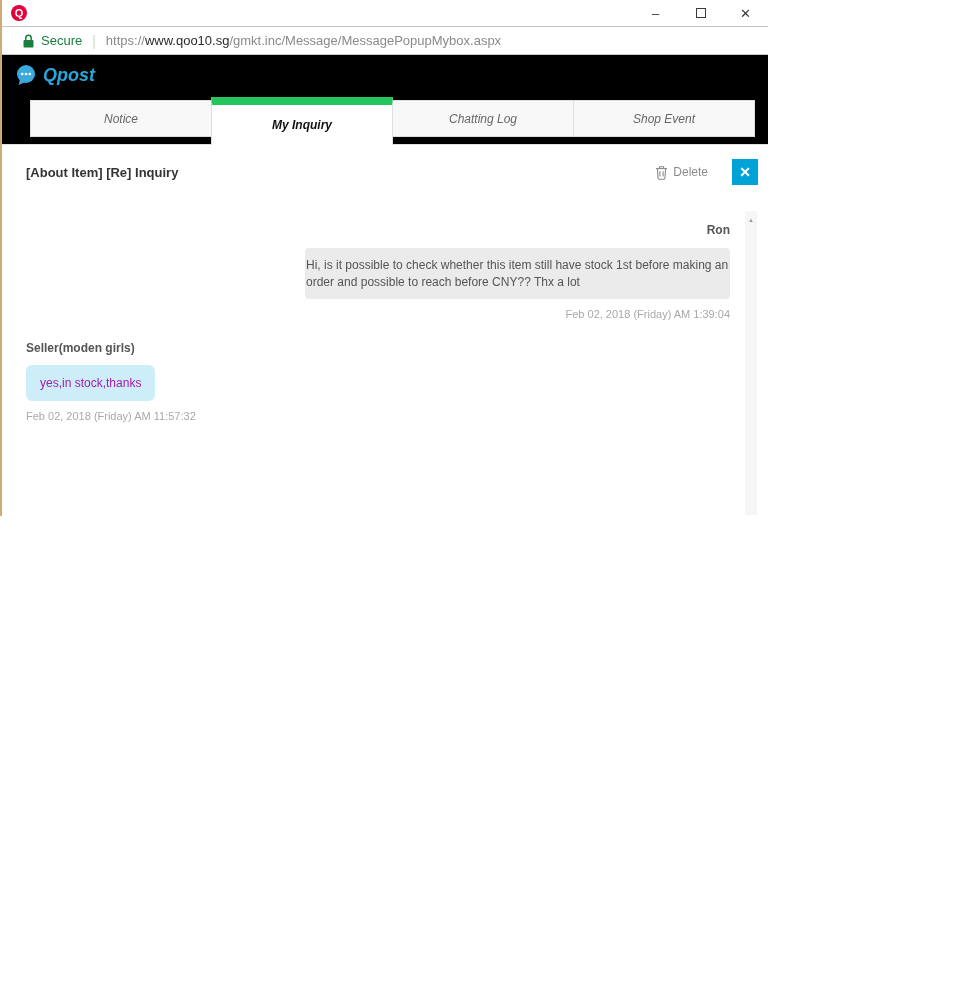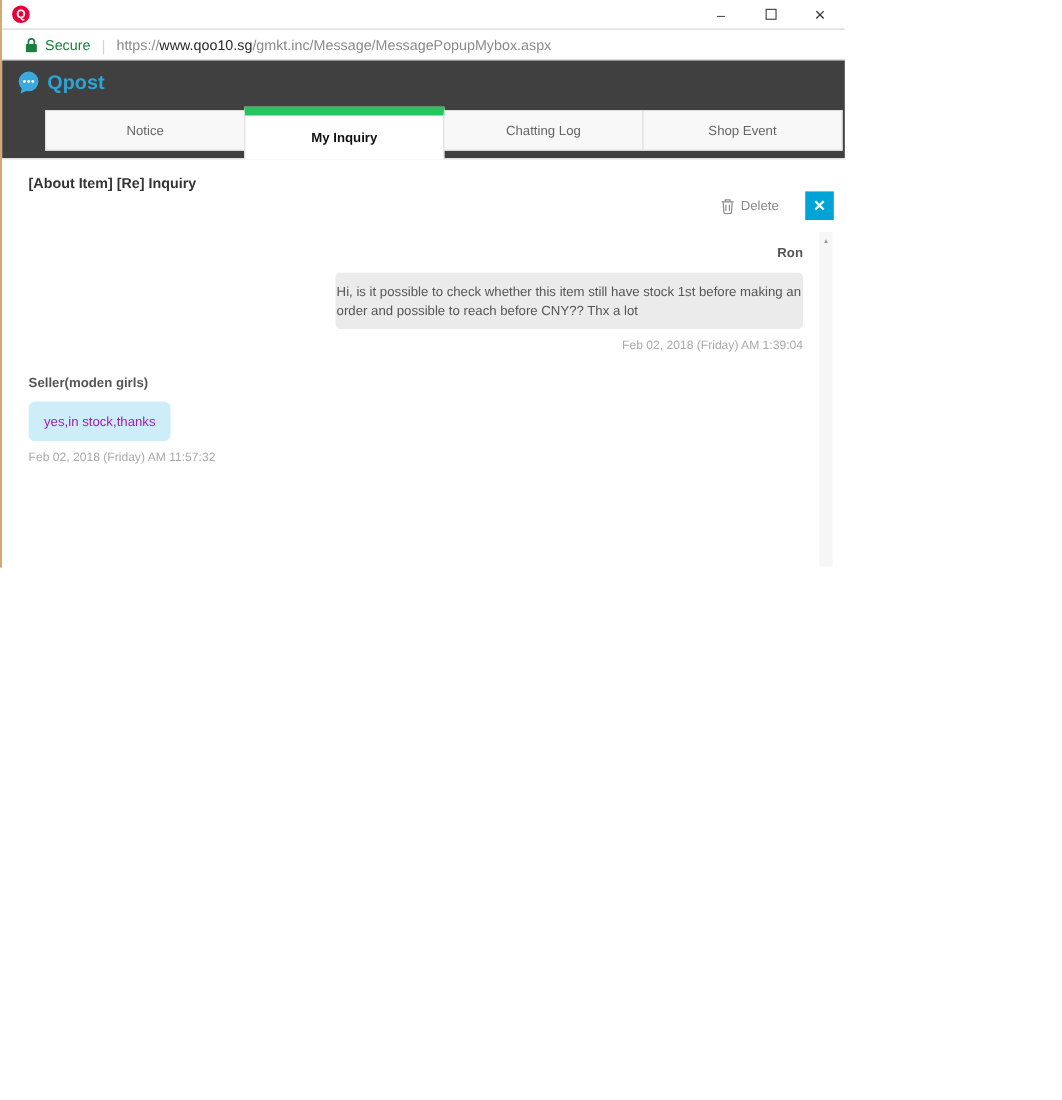--- a/index.html
+++ b/index.html
@@ -26,34 +26,34 @@
   .urlbar { height:28px; display:flex; align-items:center; padding-left:21px;
     border-bottom:1px solid #c6c6c6; font-size:13px; background:#fff; }
   .lock-icon { margin-right:7px; display:flex; }
   .secure-label { color:#1a7e3f; }
   .url-sep { color:#d4d4d4; margin:0 10px; font-size:14px; }
   .url-scheme { color:#8a8a8a; }
   .url-domain { color:#2b2b2b; }
   .url-path { color:#8a8a8a; }
 
   
-  .qpost-area { height:89px; background:#404040; position:relative; }
+  .qpost-area { height:89px; background:#000000; position:relative;font-style:italic; }
   .qpost-brand { display:flex; align-items:center; gap:6px; padding:9px 0 0 13px; }
   .qpost-text { color:#2ba4d8; font-size:18px; font-weight:bold; }
   .tabbar { position:absolute; left:28px; top:45px; display:flex; align-items:flex-start; z-index:2; }
   .tab { width:182px; height:37px; margin-left:-1px; background:#f8f8f8;
     border:1px solid #dedede; display:flex; align-items:center; justify-content:center;
     font-size:12px; color:#666; cursor:default; }
-  .tab:first-child { margin-left:11px; }
+  .tab:first-child { margin-left:0; }
   .tab.active { margin-top:-3px; height:48px; background:#fff;
     border-top:8px solid #22c55e; border-bottom:none; color:#111; font-weight:bold; z-index:3; }
 
   
   .content { height:372px; border-top:1px solid #e2e2e2; background:#fff; position:relative; }
-  .msg-header { display:flex; align-items:flex-start; padding:14px 10px 0 24px;flex-direction:column; }
+  .msg-header { display:flex; align-items:center; padding:14px 10px 0 24px; }
   .msg-title { font-size:13px; font-weight:bold; color:#333; }
   .header-right { margin-left:auto; display:flex; align-items:center; gap:24px; }
   .delete-btn { display:flex; align-items:center; gap:5px; color:#8a8a8a; font-size:12px; cursor:pointer; }
   .close-btn { width:26px; height:26px; background:#00a3d6; color:#fff; display:flex;
     align-items:center; justify-content:center; font-size:14px; font-weight:bold; cursor:pointer; }
 
   .chat { position:absolute; top:66px; left:0; right:0; bottom:0; overflow:hidden; }
   .scrollbar { position:absolute; top:0; right:11px; bottom:1px; width:12px;
     background:#f6f6f6; border-radius:1px; }
   .scroll-arrow { text-align:center; color:#9a9a9a; font-size:6px; padding-top:6px; }

